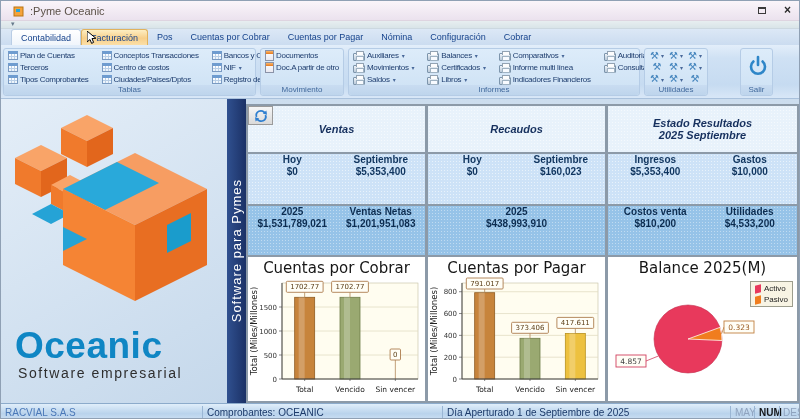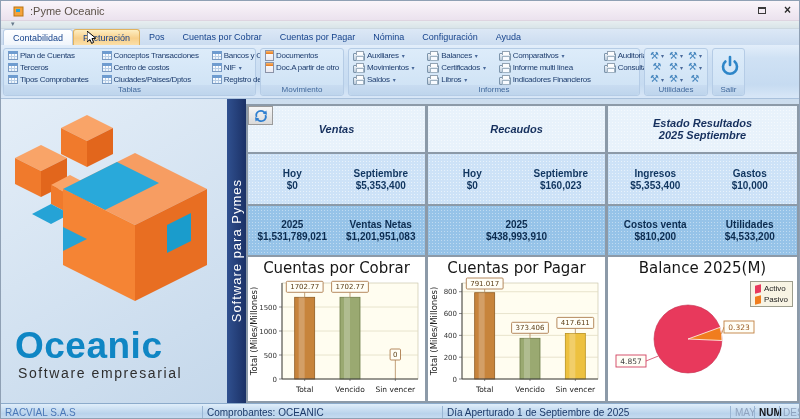--- a/index.html
+++ b/index.html
@@ -11,21 +11,21 @@
   .title-text{font-size:11px;color:#5b5148;margin-left:5px}
   .win-controls{position:absolute;right:8px;top:4px;display:flex;gap:18px;align-items:center}
   .g-restore{width:8px;height:7px;border:1px solid #3a3a3a;border-top-width:2px}
   .g-close{font-size:12px;line-height:10px;color:#2a2a2a;font-weight:bold}
 
   
   .qat{position:absolute;left:0;top:20px;width:100%;height:8px;background:linear-gradient(#e7eef0,#d9e4e8);border-bottom:1px solid #ccd8e0}
   .qat-handle{position:absolute;left:10px;top:-1px;font-size:7px;color:#667a8c}
 
   
-  .tabbar{position:absolute;left:0;top:28px;width:100%;height:16px;background:linear-gradient(#dce8f6,#cbdcf0);display:flex;align-items:flex-end;padding-left:2px}
+  .tabbar{position:absolute;left:0;top:28px;width:100%;height:16px;background:linear-gradient(#dce8f6,#cbdcf0);display:flex;align-items:flex-end;padding-left:10px}
   .tab{height:16px;line-height:16px;padding:0 9px;font-size:9px;color:#15428b;white-space:nowrap;border-radius:3px 3px 0 0;cursor:default}
   .tab.active{background:linear-gradient(#ffffff,#f0f5fb);border:1px solid #b9cde5;border-bottom:none;color:#15428b}
   .tab.hover{background:linear-gradient(#fdeec2,#f7cf8a 55%,#fbdfa8);border:1px solid #e0b25e;border-bottom:none}
 
   
   .ribbon{position:absolute;left:0;top:44px;width:100%;height:54px;background:linear-gradient(#e3eefa,#cfe1f4 25%,#c6dbf1 75%,#d8e7f7);border-bottom:1px solid #a9c1dc}
   .rgroup{position:absolute;top:3px;height:48px;background:linear-gradient(#ddecfa,#cde1f4);border:1px solid #b5cce6;border-radius:3px}
   .grp-body{position:absolute;left:4px;top:1px;right:2px;bottom:10px;display:grid;grid-auto-flow:column;grid-template-rows:repeat(3,1fr);grid-auto-columns:max-content;column-gap:13px;align-items:center}
   .grp-label{position:absolute;left:0;right:0;bottom:0;height:10px;line-height:10px;text-align:center;font-size:8px;color:#41699c;background:linear-gradient(#c9dcf1,#bed5ec);border-radius:0 0 3px 3px}
   .ritem{display:flex;align-items:center;gap:2px;font-size:8px;letter-spacing:-0.3px;color:#1e3d6e;white-space:nowrap;cursor:default}
@@ -55,21 +55,21 @@
 
   
   .dash{position:absolute;left:245px;top:5px;width:553px;height:299px;border:2px solid #8c9aa8;background:#fff}
   .vdiv{position:absolute;top:0;bottom:0;width:3px;background:#8c9aa8}
   .hsep{position:absolute;left:0;right:0;height:2px;background:#8c9aa8}
   .panel{position:absolute;top:0;height:149px}
   .p-head{position:absolute;left:0;right:0;top:0;height:46px;display:flex;flex-direction:column;align-items:center;justify-content:center;font-style:italic;font-weight:bold;font-size:11px;color:#16305e;background:linear-gradient(#f3f9fe,#dcebf9);background-image:radial-gradient(rgba(255,255,255,.5) .6px,transparent .8px);background-size:3px 3px;background-color:#e8f2fb}
   .rsep1{top:46px}.rsep2{top:98px}
   .p-r1{position:absolute;left:0;right:0;top:48px;height:50px;display:flex;background-color:#cde2f7;background-image:radial-gradient(rgba(255,255,255,.55) .6px,transparent .8px);background-size:3px 3px}
   .p-r2{position:absolute;left:0;right:0;top:100px;height:49px;display:flex;background-color:#96c3e8;background-image:radial-gradient(rgba(255,255,255,.4) .6px,transparent .8px);background-size:3px 3px}
-  .cell{flex:1;display:flex;flex-direction:column;align-items:center;justify-content:center;gap:1px}
+  .cell{flex:1;display:flex;flex-direction:column;align-items:center;gap:1px}
   .c-label,.c-val{font-size:10px;font-weight:bold;color:#10355f;white-space:nowrap}
   .p-r2 .c-label,.p-r2 .c-val{color:#0c2c50}
   .refresh-btn{position:absolute;left:0;top:0;width:25px;height:19px;background:linear-gradient(#f6f6f6,#dadada);border:1px solid #9a9a9a;display:flex;align-items:center;justify-content:center;z-index:6;padding:0}
   .chart-card{position:absolute;top:151px;height:144px;background:#fff}
   .chart-title{height:20px;text-align:center;font-family:"DejaVu Sans",sans-serif;font-size:15px;color:#161616;padding-top:2px;white-space:nowrap}
   .chart-svg svg{display:block}
   .legend{position:absolute;right:4px;top:24px;background:#f8f4e4;border:1px solid #9d9d8d;padding:2px 4px;display:flex;flex-direction:column;gap:2px;z-index:4}
   .legend-item{display:flex;align-items:center;gap:3px;font-size:8px;color:#222}
   .swatch{width:6px;height:8px;transform:skewY(-12deg)}
 
@@ -107,21 +107,21 @@
   </div>
 
   <div class="tabbar">
       <div class="tab active">Contabilidad</div>
       <div class="tab hover">Facturación</div>
       <div class="tab">Pos</div>
       <div class="tab">Cuentas por Cobrar</div>
       <div class="tab">Cuentas por Pagar</div>
       <div class="tab">Nómina</div>
       <div class="tab">Configuración</div>
-      <div class="tab">Ayuda</div>
+      <div class="tab">Cobrar</div>
     </div>
 
   <div class="ribbon">
     <div class="rgroup" style="left:2px;width:253px">
         <div class="grp-body">
           <div class="ritem">
             <span class="ic-table"></span>
             <span>Plan de Cuentas</span>
           </div>
           <div class="ritem">
@@ -262,21 +262,21 @@
           <div class="utilbtn">
             <span class="ic-tools">⚒</span>
             <span class="arr">▾</span>
           </div>
           <div class="utilbtn">
             <span class="ic-tools">⚒</span>
           </div>
         </div>
         <div class="grp-label">Utilidades</div>
       </div>
-    <div class="rgroup salir" style="left:711px;width:33px">
+    <div class="rgroup salir" style="left:739px;width:33px">
       <div class="grp-body">
         <div class="salir-btn">
           <svg width="22" height="24" viewBox="0 0 22 24">
             <path d="M6.4,7.5 A7,7 0 1 0 15.6,7.5" fill="none" stroke="#2e86c8" stroke-width="2.6" stroke-linecap="round"></path>
             <line x1="11" y1="3" x2="11" y2="11" stroke="#2e86c8" stroke-width="2.6" stroke-linecap="round"></line>
           </svg>
         </div>
       </div>
       <div class="grp-label">Salir</div>
     </div>

